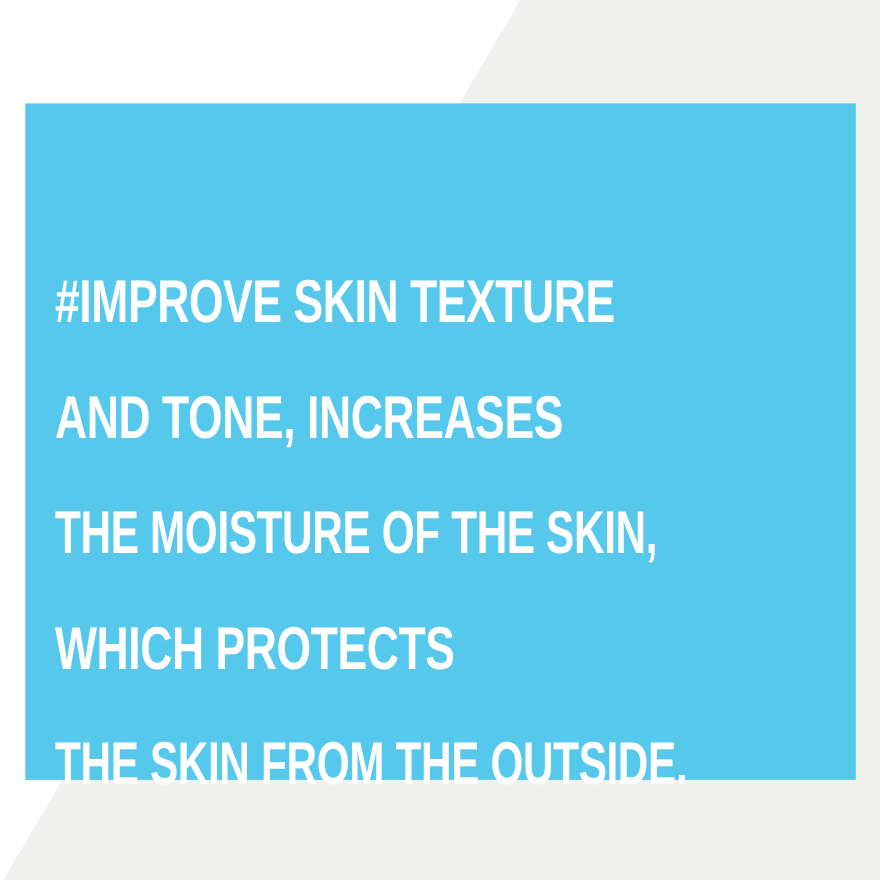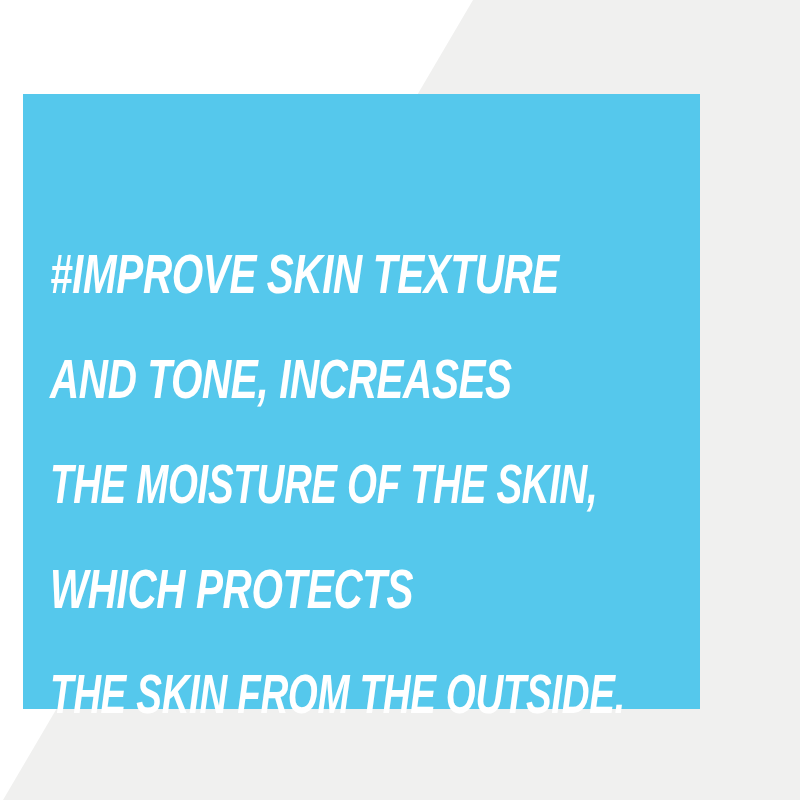--- a/index.html
+++ b/index.html
@@ -34,26 +34,25 @@
     display: block;
     width: 800px;
     height: 800px;
   }
 
   
   .blue-panel {
     position: absolute;
     left: 23px;
     top: 94px;
-    width: 677px;
+    width: 755px;
     height: 615px;
     background: #55c8ec;
     box-sizing: border-box;
     padding: 18px;
-    font-style: italic;
   }
 
   .text-stack {
     position: absolute;
     left: 27px;
     top: 0;
     width: 750px;
     height: 100%;
   }
 

